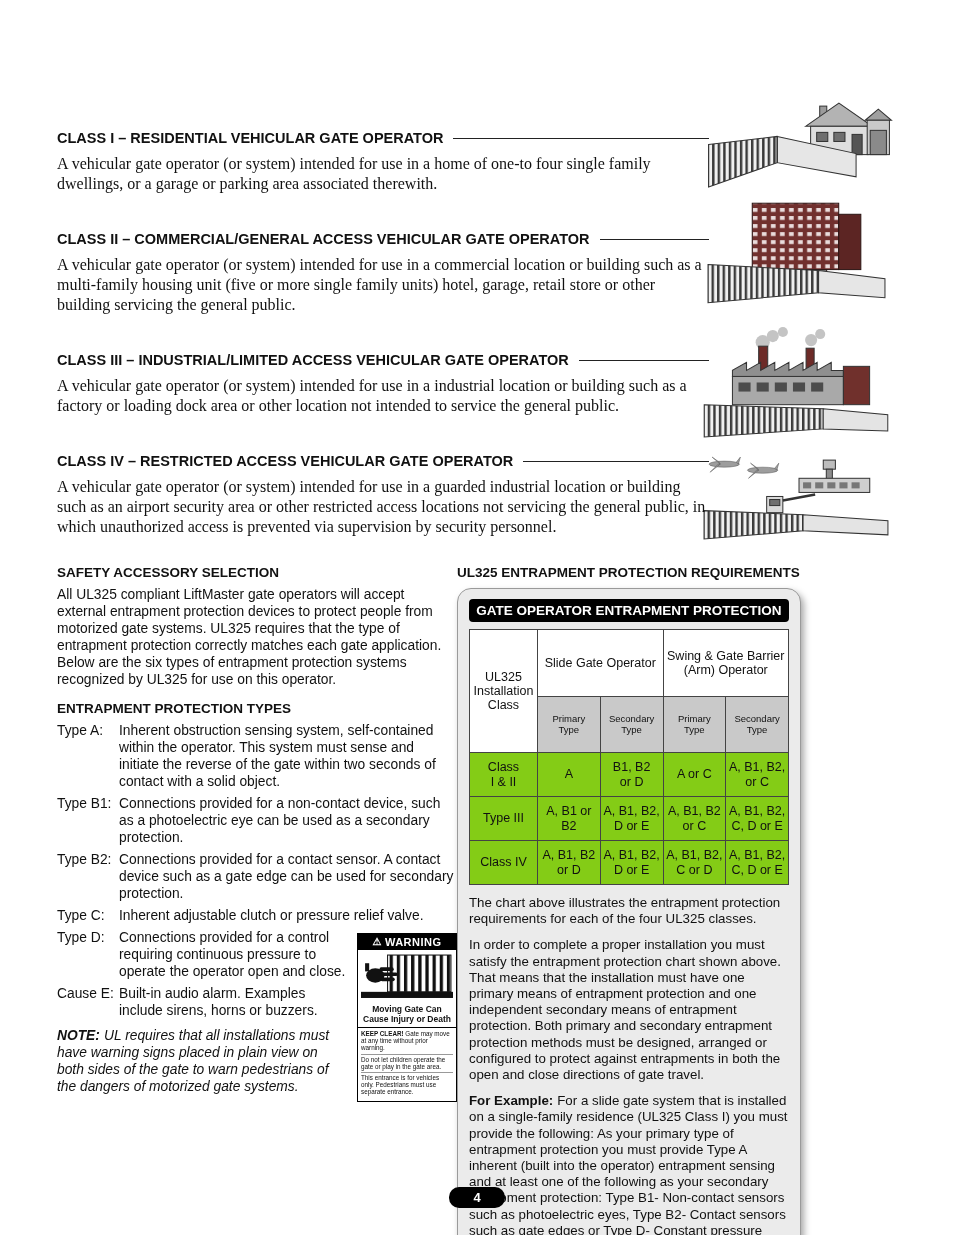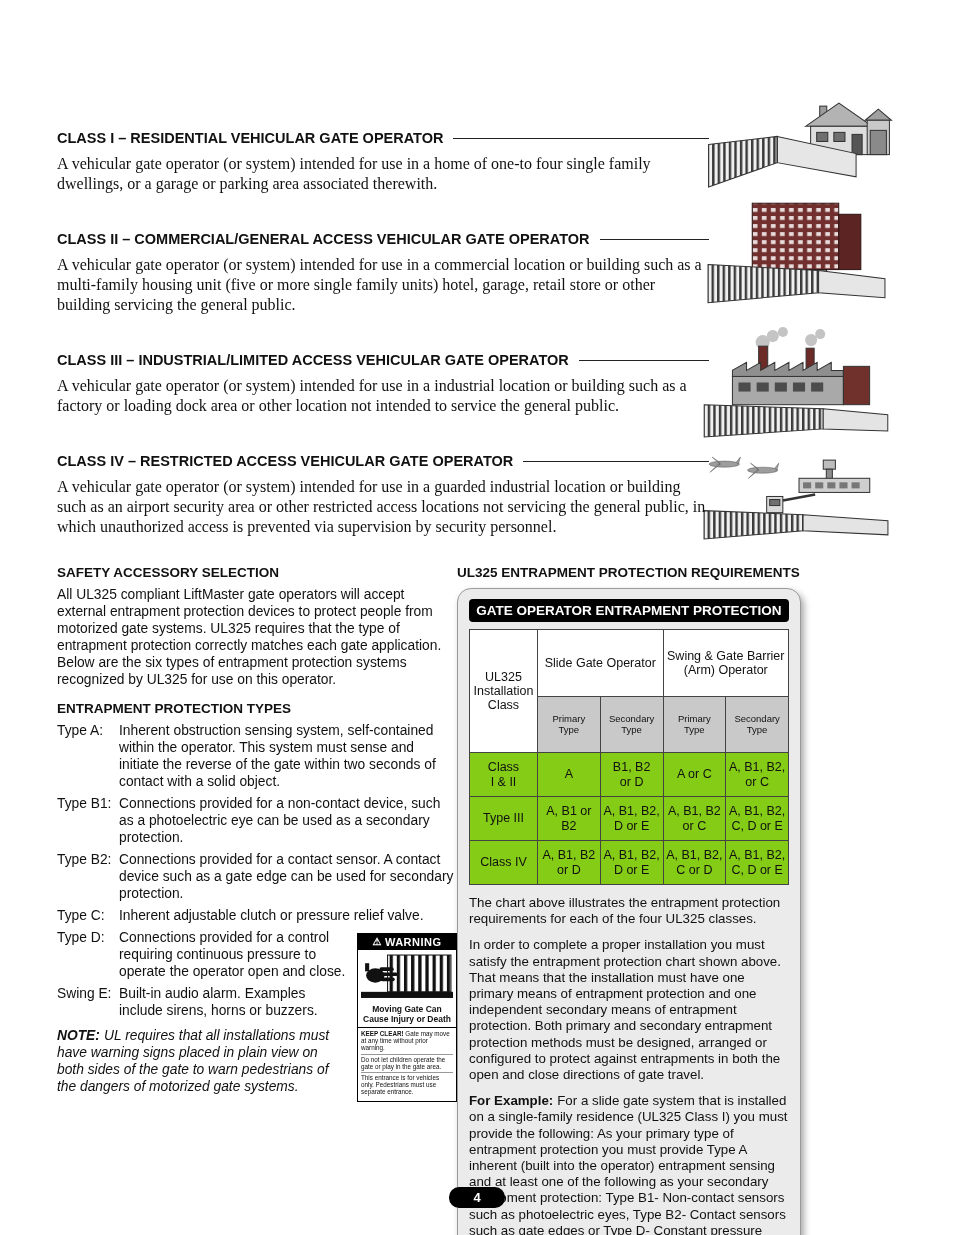--- a/index.html
+++ b/index.html
@@ -314,21 +314,21 @@
               <p><b>KEEP CLEAR!</b> <span>Gate may move at any time without prior warning.</span></p>
               <p>Do not let children operate the gate or play in the gate area.</p>
               <p>This entrance is for vehicles only. Pedestrians must use separate entrance.</p>
             </div>
           </div>
 
           <p class="type-item">
             <span class="type-label">Type D:</span><span>Connections provided for a control requiring continuous pressure to operate the operator open and close.</span>
           </p>
           <p class="type-item">
-            <span class="type-label">Swing E:</span><span>Built-in audio alarm. Examples include sirens, horns or buzzers.</span>
+            <span class="type-label">Cause E:</span><span>Built-in audio alarm. Examples include sirens, horns or buzzers.</span>
           </p>
 
           <p class="note">
             <b>NOTE:</b><span>UL requires that all installations must have warning signs placed in plain view on both sides of the gate to warn pedestrians of the dangers of motorized gate systems.</span>
           </p>
         </div>
       </div>
 
       <div class="right-col">
         <h3 class="subhead">UL325 ENTRAPMENT PROTECTION REQUIREMENTS</h3>

